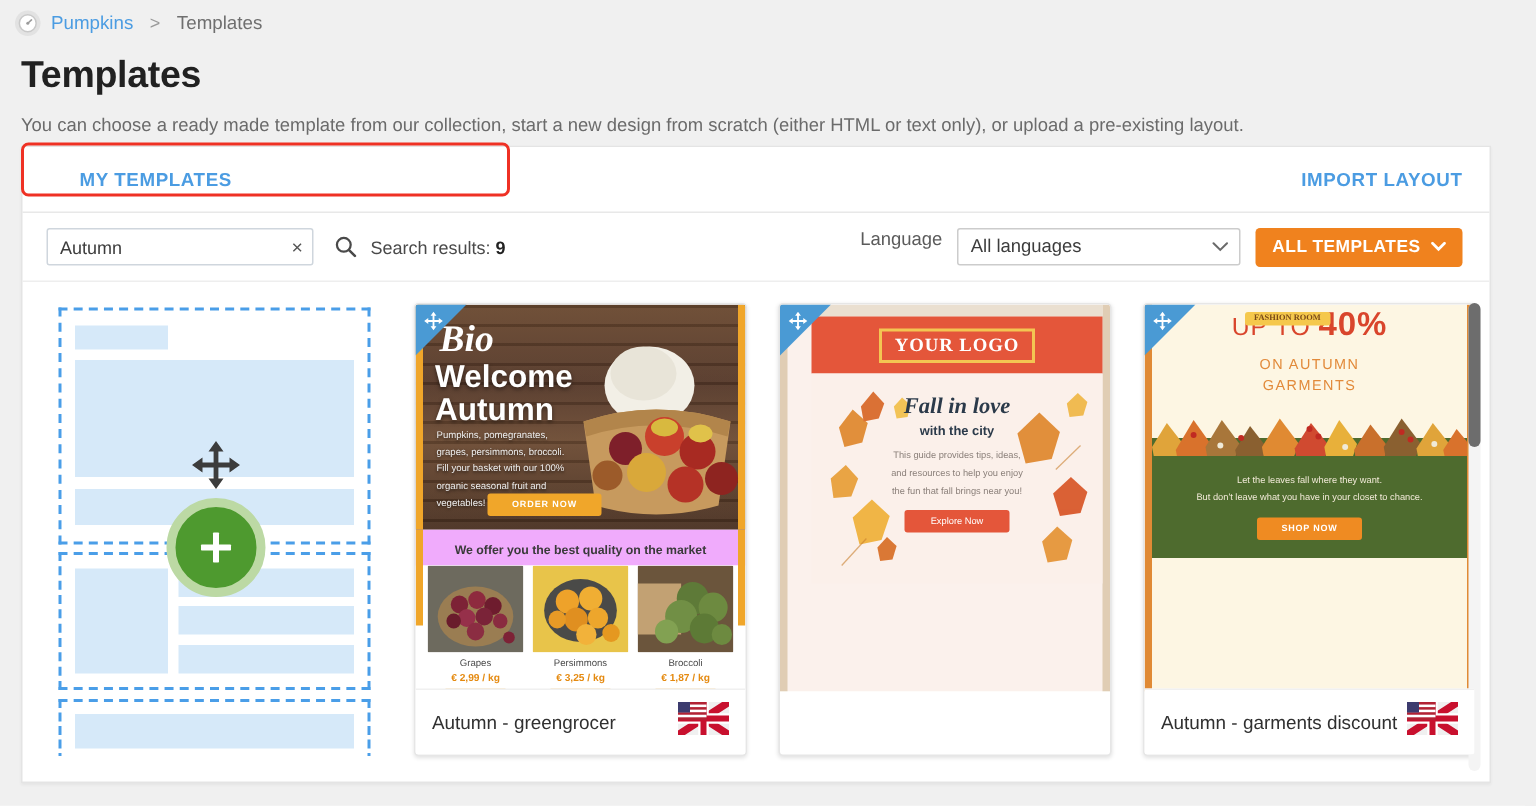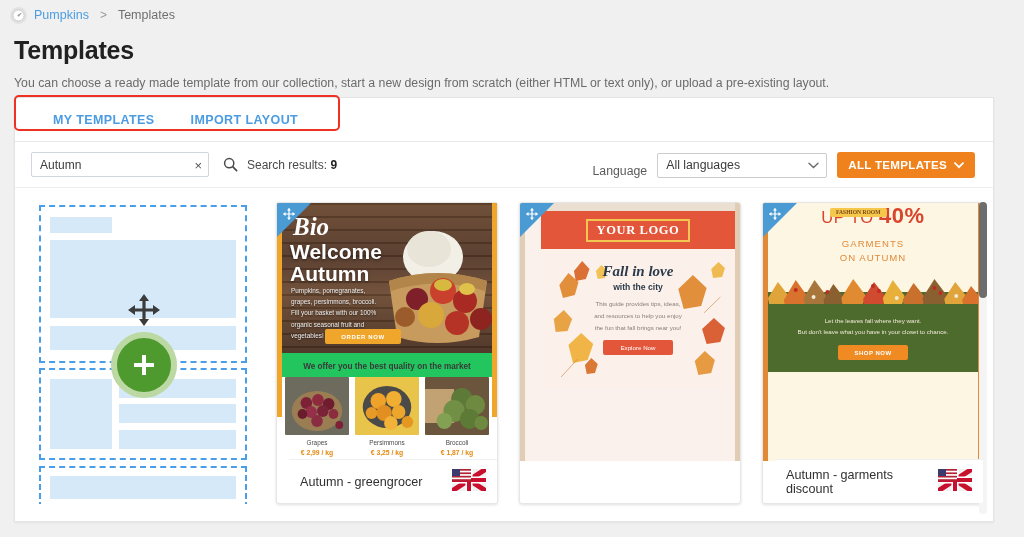--- a/index.html
+++ b/index.html
@@ -44,21 +44,21 @@
     position: absolute; left: 14px; top: 97px;
     width: 980px; height: 425px;
     background: #ffffff;
     border: 1px solid #e4e4e4;
     box-shadow: 0 1px 2px rgba(0,0,0,.05);
   }
 
   
   .tabs {
     display: flex; align-items: center; height: 44px;
-    border-bottom: 1px solid #e8e8e8; padding-left: 20px;
+    border-bottom: 1px solid #e8e8e8; padding-left: 20px; justify-content: space-between;
   }
   .tab {
     font-size: 12.5px; font-weight: bold; letter-spacing: .4px;
     color: #4b9ce2; cursor: pointer; padding: 0 18px;
     background: none; border: none; font-family: inherit;
   }
   .tab.active { color: #3a3a3a; }
 
   
   .toolbar {
@@ -99,25 +99,25 @@
 
   
   .anno {
     position: absolute; left: 14px; top: 95px;
     width: 326px; height: 36px;
     border: 2px solid #ef3124; border-radius: 5px;
     pointer-events: none; z-index: 30;
   }
 
   .toolbar-right {
-    margin-left: auto; display: flex; align-items: flex-end; gap: 10px;
+    margin-left: auto; display: flex; align-items: flex-start; gap: 10px;
   }
   .lang-label { font-size: 12.3px; color: #5b5b5b; }
   .lang-select {
-    position: relative; width: 170px; height: 25px;
+    position: relative; width: 189px; height: 25px;
     border: 1px solid #ccc; border-radius: 2px; background: #fff;
     display: flex; align-items: center; padding: 0 8px;
     font-size: 12.3px; color: #3c3c3c; cursor: pointer;
   }
   .lang-select .chev {
     position: absolute; right: 7px; top: 50%;
     transform: translateY(-50%);
   }
   .all-templates {
     height: 26px; background: #f0821e; color: #fff;
@@ -167,21 +167,21 @@
     border-bottom: 34px solid transparent;
     z-index: 6;
   }
   .drag-glyph {
     position: absolute; left: 5px; top: 4px; z-index: 7;
   }
 
   
   .preview { position: relative; height: 258px; overflow: hidden; }
   .card-footer {
-    position: absolute; left: 12px; bottom: 0; right: 0; height: 44px;
+    position: absolute; left: 0; bottom: 0; right: 0; height: 44px;
     background: #fff; border-top: 1px solid #f0f0f0;
     display: flex; align-items: center; padding: 0 11px;
     z-index: 8;
   }
   .card-name { font-size: 12.6px; color: #303030; }
   .flag { margin-left: auto; }
 
   
   .blank-inner { position: relative; height: 302px; }
   .dbox {
@@ -242,21 +242,21 @@
     color: #fff; font-size: 6px; font-weight: bold; letter-spacing: .6px;
     display: flex; align-items: center; justify-content: center;
   }
   .gg-basket {
     position: absolute; right: -6px; top: 16px;
     width: 132px; height: 132px; z-index: 2;
   }
   .gg-sub {
     text-align: center; font-size: 8.2px; font-weight: bold;
     color: #3a3a3a; padding: 9px 0 6px;
-    background: #22c55e;
+    background: #f0abfc;
   }
   .gg-products {
     display: flex; gap: 6px; padding: 0 8px; background: #fff;
   }
   .gg-prod { flex: 1; text-align: center; }
   .gg-thumb {
     width: 100%; height: 58px; border-radius: 1px; overflow: hidden;
     position: relative;
   }
   .gg-plabel { font-size: 6.4px; color: #4a4a4a; padding-top: 4px; }
@@ -625,22 +625,22 @@
       </span>
 
       <div class="preview">
         <div class="gar-wrap">
           <div class="gar-logo">FASHION ROOM</div>
           <div class="gar-h1">
             <span>UP TO</span>
             <b>40%</b>
           </div>
           <div class="gar-h3">
+            <div>ON AUTUMN</div>
             <div>GARMENTS</div>
-            <div>ON AUTUMN</div>
           </div>
           <div class="gar-leaves">
             <svg width="100%" height="32" viewBox="0 0 212 32" preserveAspectRatio="none">
               <rect y="20" width="212" height="12" fill="#4e6b2e"></rect>
               <g>
                 <path d="M0 26 l10 -16 l11 14 l-4 10 l-15 2 z" fill="#e0a43a"></path>
                 <path d="M16 28 l12 -20 l13 18 l-5 10 l-18 2 z" fill="#d9722c"></path>
                 <path d="M36 26 l11 -18 l12 16 l-4 12 l-17 1 z" fill="#a8763a"></path>
                 <path d="M56 28 l10 -16 l11 14 l-4 11 l-15 1 z" fill="#8a6030"></path>
                 <path d="M74 26 l12 -19 l13 17 l-5 12 l-18 1 z" fill="#e08a32"></path>

